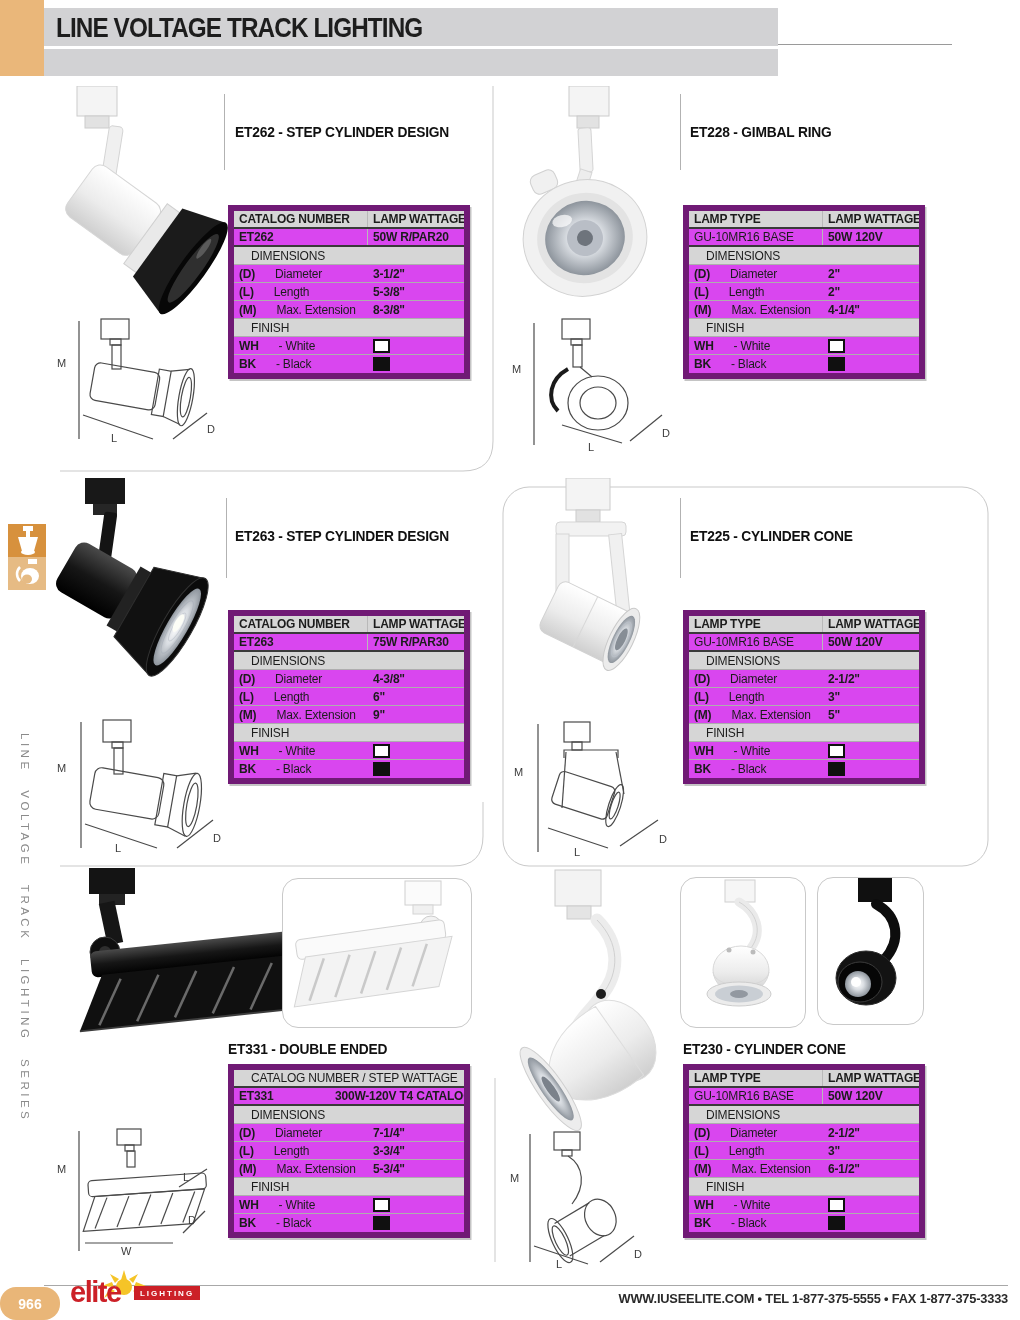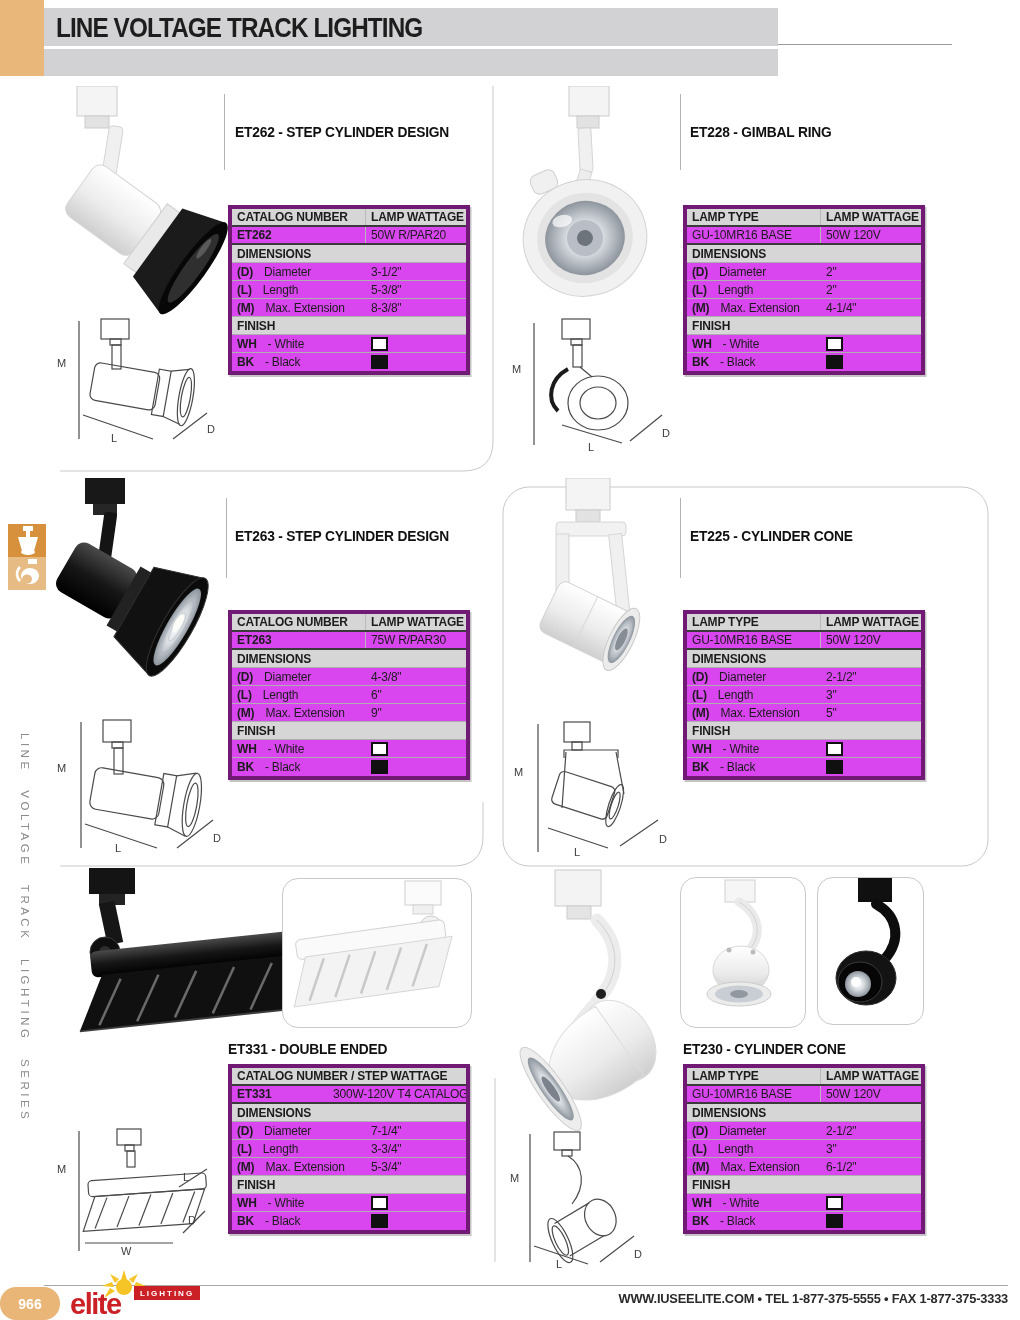--- a/index.html
+++ b/index.html
@@ -20,47 +20,47 @@
   .side-icon.i2 { top:557px; background:#e6bb84; }
   .side-text { position:absolute; left:19px; top:733px; height:412px; writing-mode:vertical-rl; text-orientation:sideways; font-size:11.5px; letter-spacing:3.5px; word-spacing:11px; color:#8b8b8b; white-space:nowrap; }
 
   
   .vdiv { position:absolute; width:1px; background:#b2b2b2; }
 
   
   .prod-title { position:absolute; font-size:14.5px; font-weight:bold; color:#101010; letter-spacing:-0.2px; white-space:nowrap; transform:scaleX(.95); transform-origin:left center; }
 
   
-  .spec-table { position:absolute; width:242px; background:#fff; border:4px solid #701a75; box-shadow:1.5px 2px 0 #c4c4c4; }
+  .spec-table { position:absolute; width:242px; background:#fff; border:6px solid #701a75; box-shadow:1.5px 2px 0 #c4c4c4; }
   .tr { display:flex; align-items:center; height:18px; border-bottom:1px solid #aeaeae; font-size:12px; letter-spacing:-0.2px; background:#d946ef; }
   .tr:last-child { border-bottom:none; }
   .tr.gray { background:#d6d6d6; }
   .tr.heavy { border-bottom:2px solid #3a3a3a; }
   .c1 { flex:0 0 134px; padding-left:5px; height:100%; display:flex; align-items:center; overflow:hidden; white-space:nowrap; }
-  .c2 { flex:1; padding-left:5px; height:100%; display:flex; align-items:center; overflow:hidden; white-space:nowrap; }
+  .c2 { flex:1; padding-left:5px; height:100%; display:flex; align-items:center; overflow:hidden; white-space:nowrap;font-weight:bold; }
   .cols .c1 { border-right:1px solid #b9b9b9; }
   .wide2 .c1 { flex:0 0 96px; }
   .b { font-weight:bold; }
-  .full { padding-left:5px; font-weight:bold; }
-  .lbl { margin-left:11px; }
+  .full { padding-left:17px; font-weight:normal; }
+  .lbl { margin-left:20px; }
   .swatch { width:17px; height:14px; border:2px solid #101010; display:inline-block; }
   .swatch.wh { background:#ffffff; }
   .swatch.bk { background:#101010; }
 
   
   .photo, .diagram { position:absolute; }
   .diagram svg text { font-family:"Liberation Sans","DejaVu Sans",sans-serif; font-size:11px; fill:#3c3c3c; }
   .roundbox { position:absolute; border:1px solid #c9c9c9; border-radius:16px; background:#fff; overflow:hidden; }
 
   
   .frule { position:absolute; left:44px; top:1285px; width:964px; height:1px; background:#a8a8a8; }
   .fpage { position:absolute; left:0; top:1287px; width:60px; height:33px; background:#e9b678; color:#fff; font-weight:bold; font-size:14px; display:flex; align-items:center; justify-content:center;border-radius:16px; }
   .logo { position:absolute; left:70px; top:1272px; width:180px; height:44px; }
   .logo-sun { position:absolute; left:32px; top:-2px; }
-  .logo-elite { position:absolute; left:0; top:16px; font-size:29px; font-weight:bold; color:#cc2027; letter-spacing:-1.5px; z-index:2; }
+  .logo-elite { position:absolute; left:0; top:4px; font-size:29px; font-weight:bold; color:#cc2027; letter-spacing:-1.5px; z-index:2; }
   .logo-box { position:absolute; left:64px; top:14px; width:66px; height:14px; background:#cc2027; color:#fff; font-size:8px; font-weight:bold; letter-spacing:2px; display:flex; align-items:center; justify-content:center; z-index:2; }
   .contact { position:absolute; right:12px; top:1291px; font-size:13.5px; font-weight:bold; color:#2a2a2a; letter-spacing:-0.2px; transform:scaleX(.95); transform-origin:right center; white-space:nowrap; }
 </style>
 </head>
 <body>
 
 <svg width="0" height="0" style="position:absolute">
   <defs>
     <linearGradient id="gW" x1="0" y1="0" x2="0" y2="1">
       <stop offset="0" stop-color="#ffffff"></stop>

